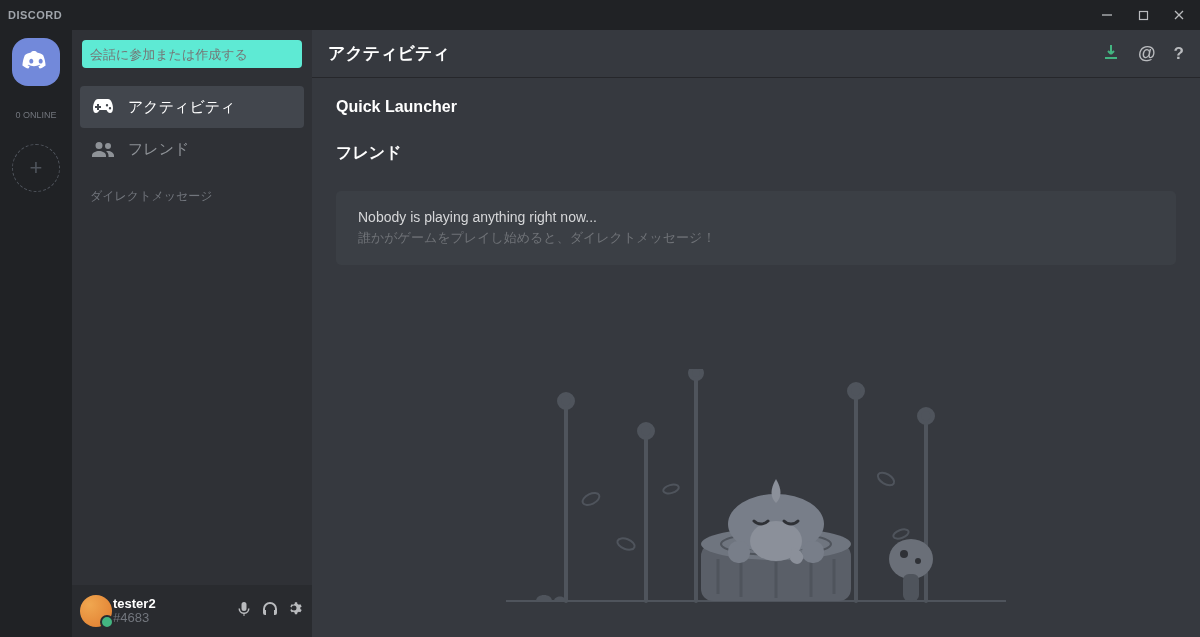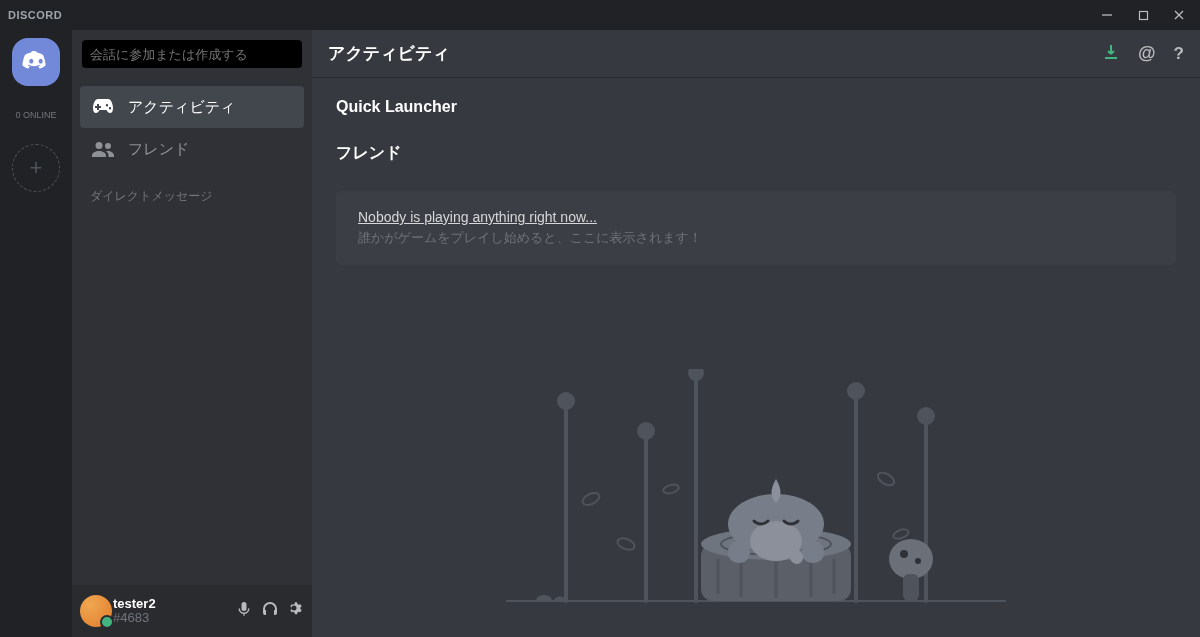--- a/index.html
+++ b/index.html
@@ -42,21 +42,21 @@
     border:1px dashed #4f545c; display:flex;align-items:center;justify-content:center;
     color:#4f545c; font-size:22px;
   }
 
   
   .sidebar {
     width: 240px; background:#2f3136; display:flex;flex-direction:column;
   }
   .search-wrap { padding:10px; }
   .search {
-    width:100%; height:28px; background:#000000; border:none; border-radius:4px;
+    width:100%; height:28px; background:#5eead4; border:none; border-radius:4px;
     color:#72767d; font-size:13px; padding:0 8px;
   }
   .nav { padding: 8px 8px 0 8px; }
   .nav-item {
     display:flex; align-items:center; gap:14px;
     height:42px; padding:0 12px; border-radius:4px;
     color:#8e9297; font-size:15px;
   }
   .nav-item.active { background:#42464d; color:#fff; }
   .nav-item .ico { width:22px; display:flex; align-items:center; justify-content:center; }
@@ -94,21 +94,21 @@
   .dl-ico { color:#43b581; }
 
   .content { padding: 20px 24px 0 24px; overflow:hidden; flex:1; display:flex;flex-direction:column;gap:11px; }
   .section-title { font-size:16px; font-weight:600; color:#fff; margin-bottom:16px; }
   .ql-row { display:flex; align-items:center; gap:14px; color:#6f7277; font-size:13px; margin-bottom:28px; }
   .ql-ico { width:30px;height:30px;border:2px solid #4f545c;border-radius:4px;display:flex;align-items:center;justify-content:center;color:#72767d; }
 
   .playing-box {
     background:#3b3f45; border-radius:5px; padding:18px 22px; margin-bottom:20px;
   }
-  .pb-line1 { color:#d6d7d9; font-size:14px; margin-bottom:4px;text-decoration:underline; }
+  .pb-line1 { color:#d6d7d9; font-size:14px; margin-bottom:4px; }
   .pb-line2 { color:#6f7277; font-size:13px; }
 
   .illust { flex:1; display:flex; align-items:flex-end; justify-content:center; padding-bottom:18px; }
   .illust svg { display:block; }
 
   .hit { cursor:pointer; }
 </style>
 </head>
 <body>
 
@@ -215,21 +215,21 @@
         </span>
       </div>
     </div>
 
     <div class="content">
       <div class="section-title">Quick Launcher</div>
 
       <div class="section-title">フレンド</div>
       <div class="playing-box">
         <div class="pb-line1">Nobody is playing anything right now...</div>
-        <div class="pb-line2">誰かがゲームをプレイし始めると、ここに表示されます！</div>
+        <div class="pb-line2">誰かがゲームをプレイし始めると、ダイレクトメッセージ！</div>
       </div>
 
       <div class="illust">
         <svg width="520" height="250" viewBox="0 0 520 250">
 
           <line x1="10" y1="232" x2="510" y2="232" stroke="#4f545c" stroke-width="2"></line>
 
           <g stroke="#4f545c" stroke-width="4" stroke-linecap="round" fill="none">
             <path d="M70 232 V40"></path>
               <circle cx="70" cy="32" r="7" fill="#4f545c"></circle>

